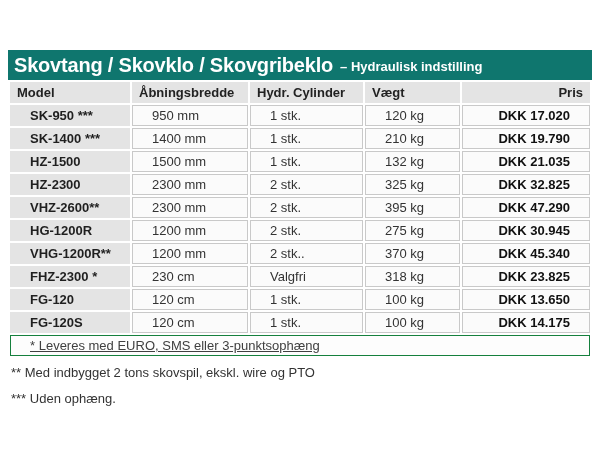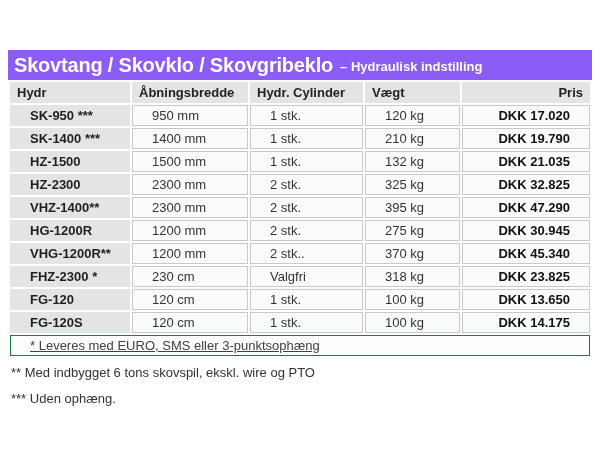--- a/index.html
+++ b/index.html
@@ -15,21 +15,21 @@
     background: #ffffff;
     overflow: hidden;
   }
   .content {
     position: absolute;
     left: 8px;
     top: 50px;
     width: 584px;
   }
   .title-bar {
-    background: #8b5cf6;
+    background: #0f766e;
     height: 30px;
     display: flex;
     align-items: center;
     padding: 0 6px;
     box-sizing: border-box;
     white-space: nowrap;
     overflow: hidden;
   }
   .title-main {
     color: #ffffff;
@@ -118,21 +118,21 @@
     <table class="spec">
       <colgroup>
         <col style="width:120px">
           <col style="width:116px">
           <col style="width:113px">
           <col style="width:95px">
           <col style="width:128px">
       </colgroup>
       <thead>
         <tr>
-          <th>Hydr</th>
+          <th>Model</th>
           <th>Åbningsbredde</th>
           <th>Hydr. Cylinder</th>
           <th>Vægt</th>
           <th class="h-price">Pris</th>
         </tr>
       </thead>
       <tbody>
         <tr>
           <td class="c-model">SK-950 ***</td>
           <td>950 mm</td>
@@ -155,21 +155,21 @@
           <td class="c-price">DKK 21.035</td>
         </tr>
         <tr>
           <td class="c-model">HZ-2300</td>
           <td>2300 mm</td>
           <td>2 stk.</td>
           <td>325 kg</td>
           <td class="c-price">DKK 32.825</td>
         </tr>
         <tr>
-          <td class="c-model">VHZ-1400**</td>
+          <td class="c-model">VHZ-2600**</td>
           <td>2300 mm</td>
           <td>2 stk.</td>
           <td>395 kg</td>
           <td class="c-price">DKK 47.290</td>
         </tr>
         <tr>
           <td class="c-model">HG-1200R</td>
           <td>1200 mm</td>
           <td>2 stk.</td>
           <td>275 kg</td>
@@ -203,18 +203,18 @@
           <td>100 kg</td>
           <td class="c-price">DKK 14.175</td>
         </tr>
         <tr>
           <td class="footnote-cell" colspan="5">* Leveres med EURO, SMS eller 3-punktsophæng</td>
         </tr>
       </tbody>
     </table>
 
     <div class="below-notes">
-      <div class="note-line">** Med indbygget 6 tons skovspil, ekskl. wire og PTO</div>
+      <div class="note-line">** Med indbygget 2 tons skovspil, ekskl. wire og PTO</div>
       <div class="note-line">*** Uden ophæng.</div>
     </div>
 
   </div>
 </div>
 
 </body></html>

